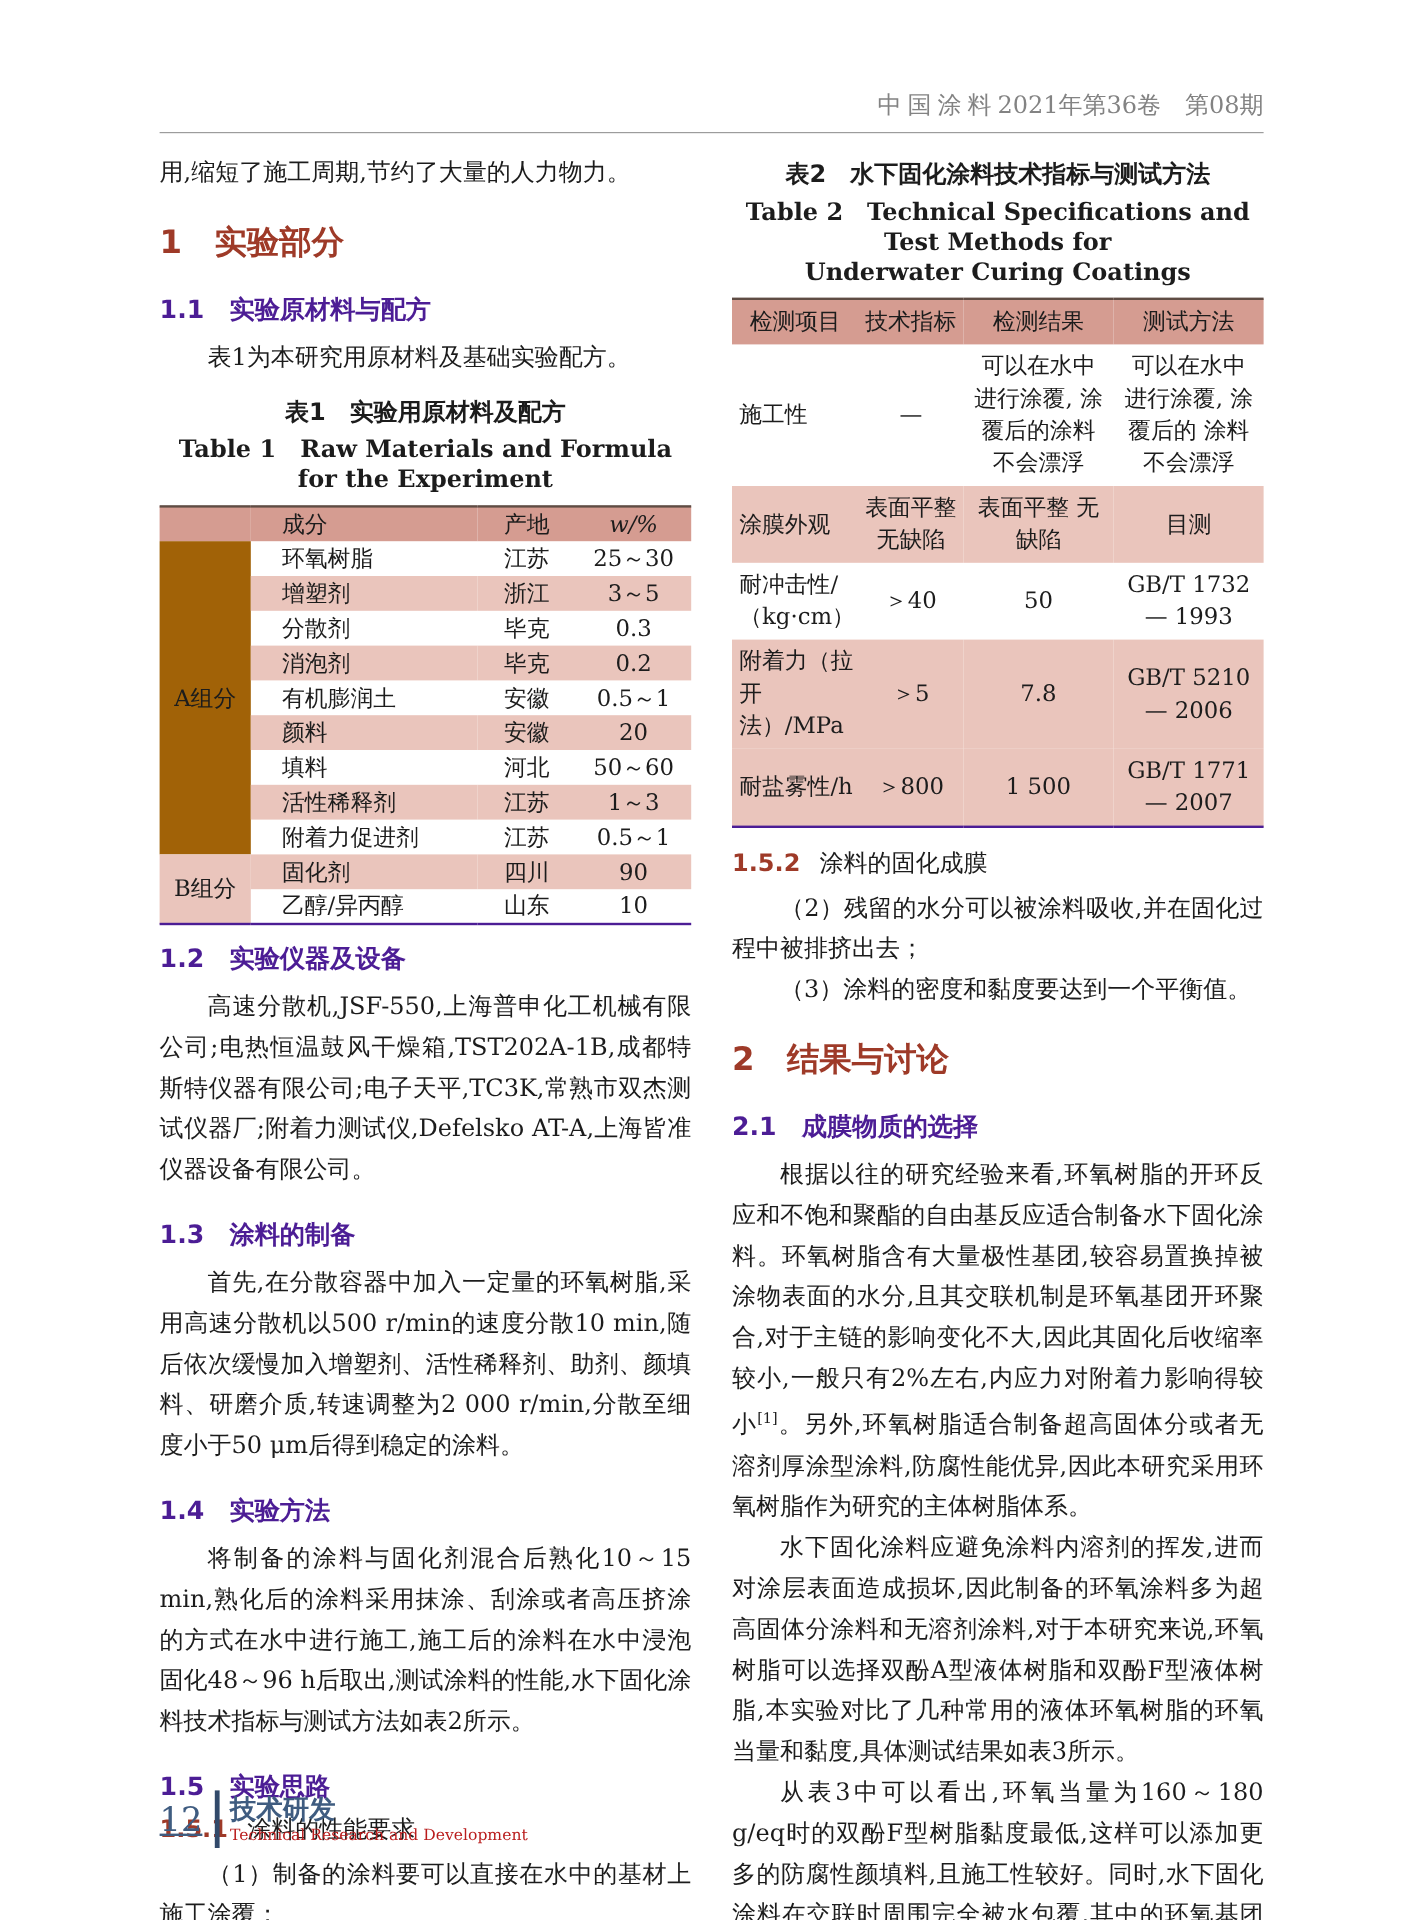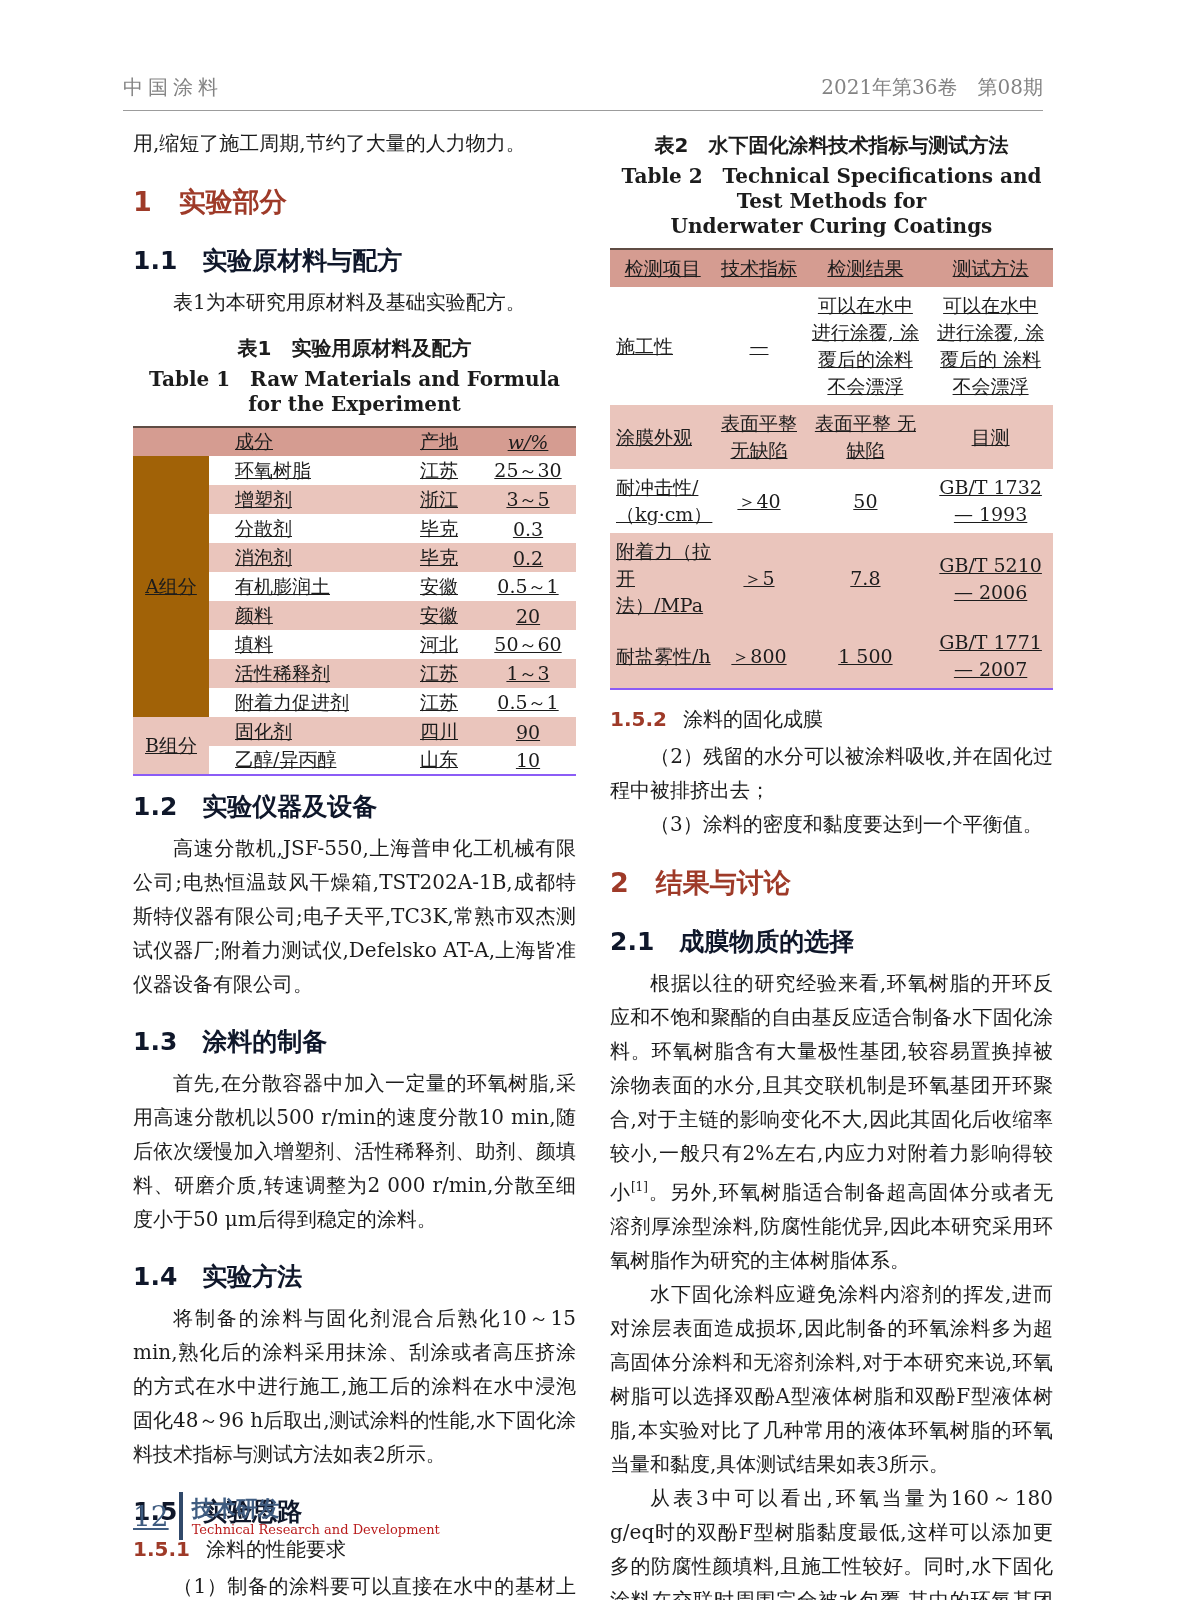--- a/index.html
+++ b/index.html
@@ -4,50 +4,50 @@
 <style>
   * { box-sizing: border-box; margin: 0; padding: 0; }
   html,body { background:#e8e8e8; }
   .page {
     width:1187px; height:1600px; position:relative; margin:0 auto;
     background:#ffffff; overflow:hidden;
     font-family:"DejaVu Serif", serif; color:#1c1c1c;
   }
   
   .page-header {
-    position:absolute; top:74px; left:123px; width:920px;
-    display:flex; justify-content:space-between; align-items:flex-end;
+    position:absolute; top:74px; left:133px; width:920px;
+    display:flex; justify-content:flex-end; align-items:flex-end;
     padding-bottom:9px; border-bottom:1px solid #9c9c9c;
     color:#838383; font-size:20px;
   }
   .journal-name { letter-spacing:5px; }
   
   .columns { position:absolute; top:126px; left:133px; width:920px; display:flex; gap:34px; }
   .col { width:443px; }
   
   .h-l1 {
     font-family:"DejaVu Sans", sans-serif; font-weight:bold; color:#9e3a28;
     font-size:27px; margin:24px 0 16px;
   }
   .h-l2 {
-    font-family:"DejaVu Sans", sans-serif; font-weight:bold; color:#0f172a;
-    font-size:25px; margin:24px 0 8px;
+    font-family:"DejaVu Sans", sans-serif; font-weight:bold; color:#4c1d95;
+    font-size:21px; margin:24px 0 8px;
   }
   .h-l3 { font-size:20px; margin:8px 0 6px; }
   .h-l3 .num { font-family:"DejaVu Sans", sans-serif; font-weight:bold; color:#9e3a28; margin-right:16px; }
   .h-l3 .ttl { color:#1c1c1c; }
   
   p.body { font-size:20px; line-height:34px; text-align:justify; text-indent:2em; }
   p.item { font-size:20px; line-height:34px; text-align:justify; text-indent:2em; }
   sup.ref { font-size:12px; vertical-align:super; }
   
   .caption-cn { font-family:"DejaVu Sans", sans-serif; font-weight:bold; font-size:20px; text-align:center; margin:16px 0 5px; }
   .caption-en { font-weight:bold; font-size:20px; line-height:25px; text-align:center; margin-bottom:9px; }
   
-  table { width:100%; border-collapse:collapse; border-top:2px solid #5f4c44; border-bottom:2px solid #8b5cf6; font-size:19px;text-decoration:underline; }
+  table { width:100%; border-collapse:collapse; border-top:2px solid #5f4c44; border-bottom:2px solid #4c1d95; font-size:19px; }
   th { background:#d59c91; font-weight:normal; }
   .t1 { margin-bottom:14px; }
   .t1 th, .t1 td { height:29px; padding:1px 4px; text-align:center; }
   .t1 td.name, .t1 th.name { text-align:left; padding-left:26px; }
   .t1 .alt td { background:#eac5bc; }
   .t1 td.grp-a { background:#a16207; }
   .t1 td.grp-b { background:#eac5bc; }
   .t2 { margin-bottom:16px; }
   .t2 th, .t2 td { padding:5px 3px; line-height:27px; text-align:center; vertical-align:middle; }
   .t2 td.item-c { text-align:left; padding-left:6px; }

